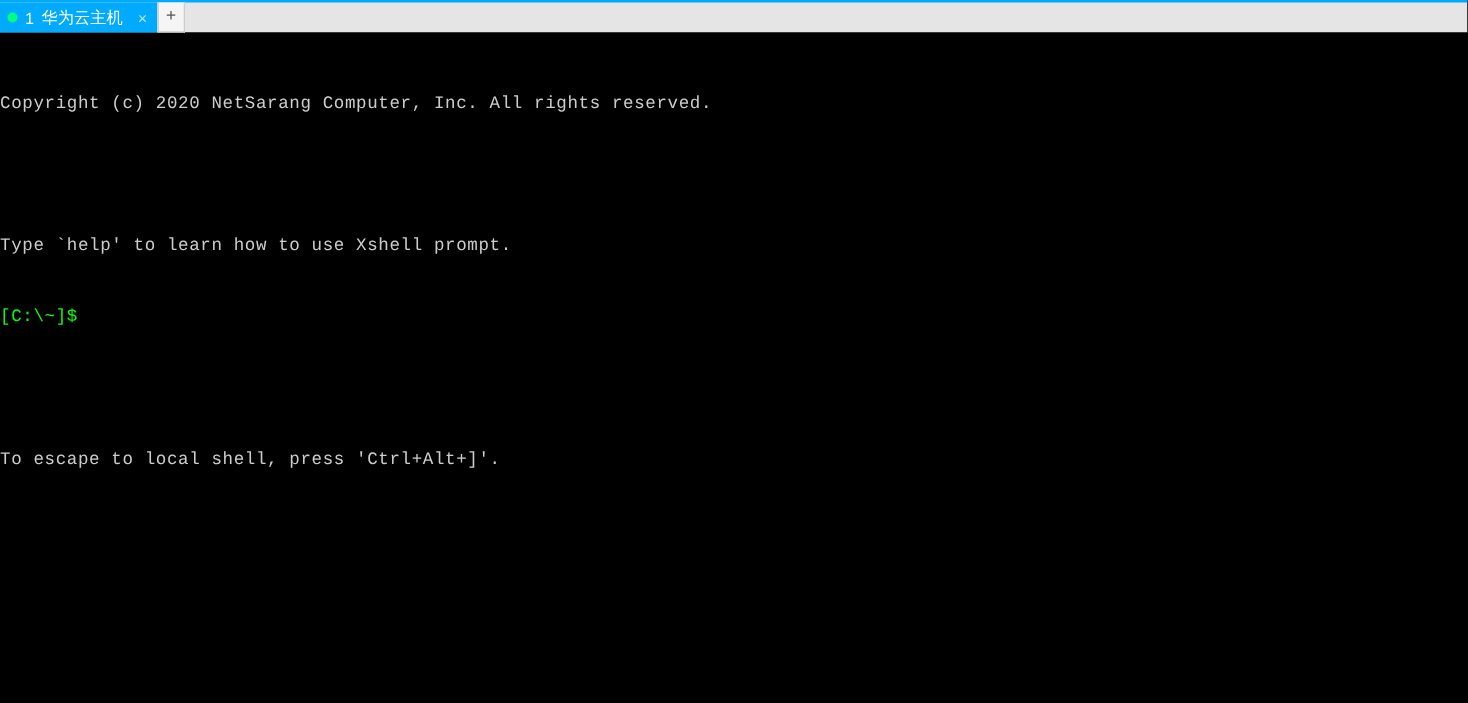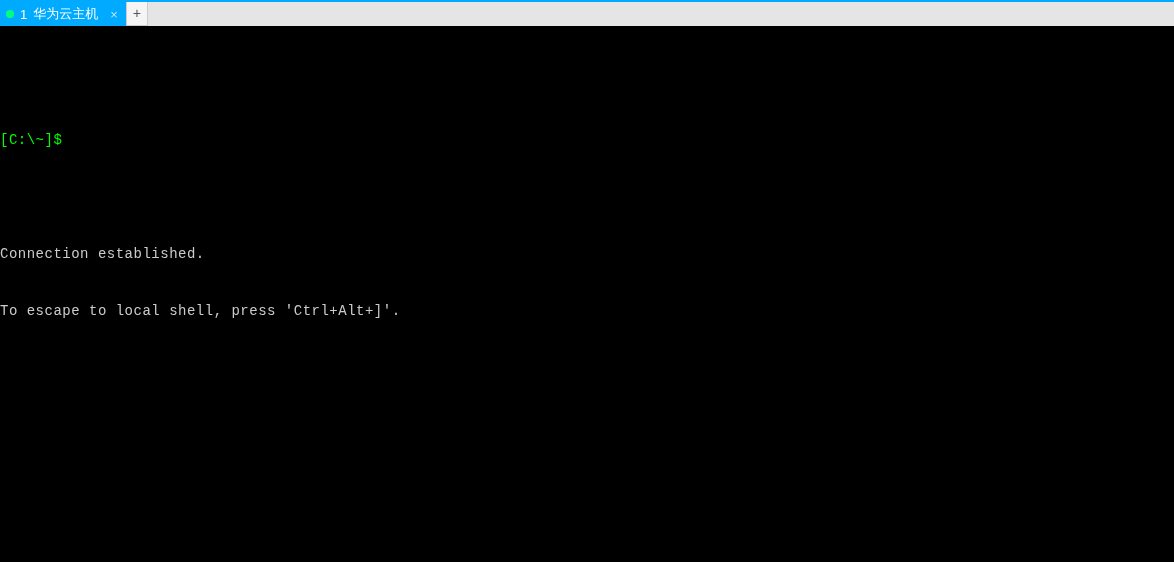--- a/index.html
+++ b/index.html
@@ -87,24 +87,25 @@
     <span>1</span>
     <span>华为云主机</span>
     <span class="close">×</span>
   </div>
   <div class="add-tab">
     <span>+</span>
   </div>
 </div>
 
 <div class="terminal">
+  <div class="line">Copyright (c) 2020 NetSarang Computer, Inc. All rights reserved.</div>
   <div class="line"></div>
+  <div class="line">Type `help' to learn how to use Xshell prompt.</div>
   <div class="line"><span class="prompt-local">[C:\~]$ </span></div>
   <div class="line"></div>
-  <div class="line">Connection established.</div>
   <div class="line">To escape to local shell, press 'Ctrl+Alt+]'.</div>
   
   
   
   
   
   
   
 </div>
 

